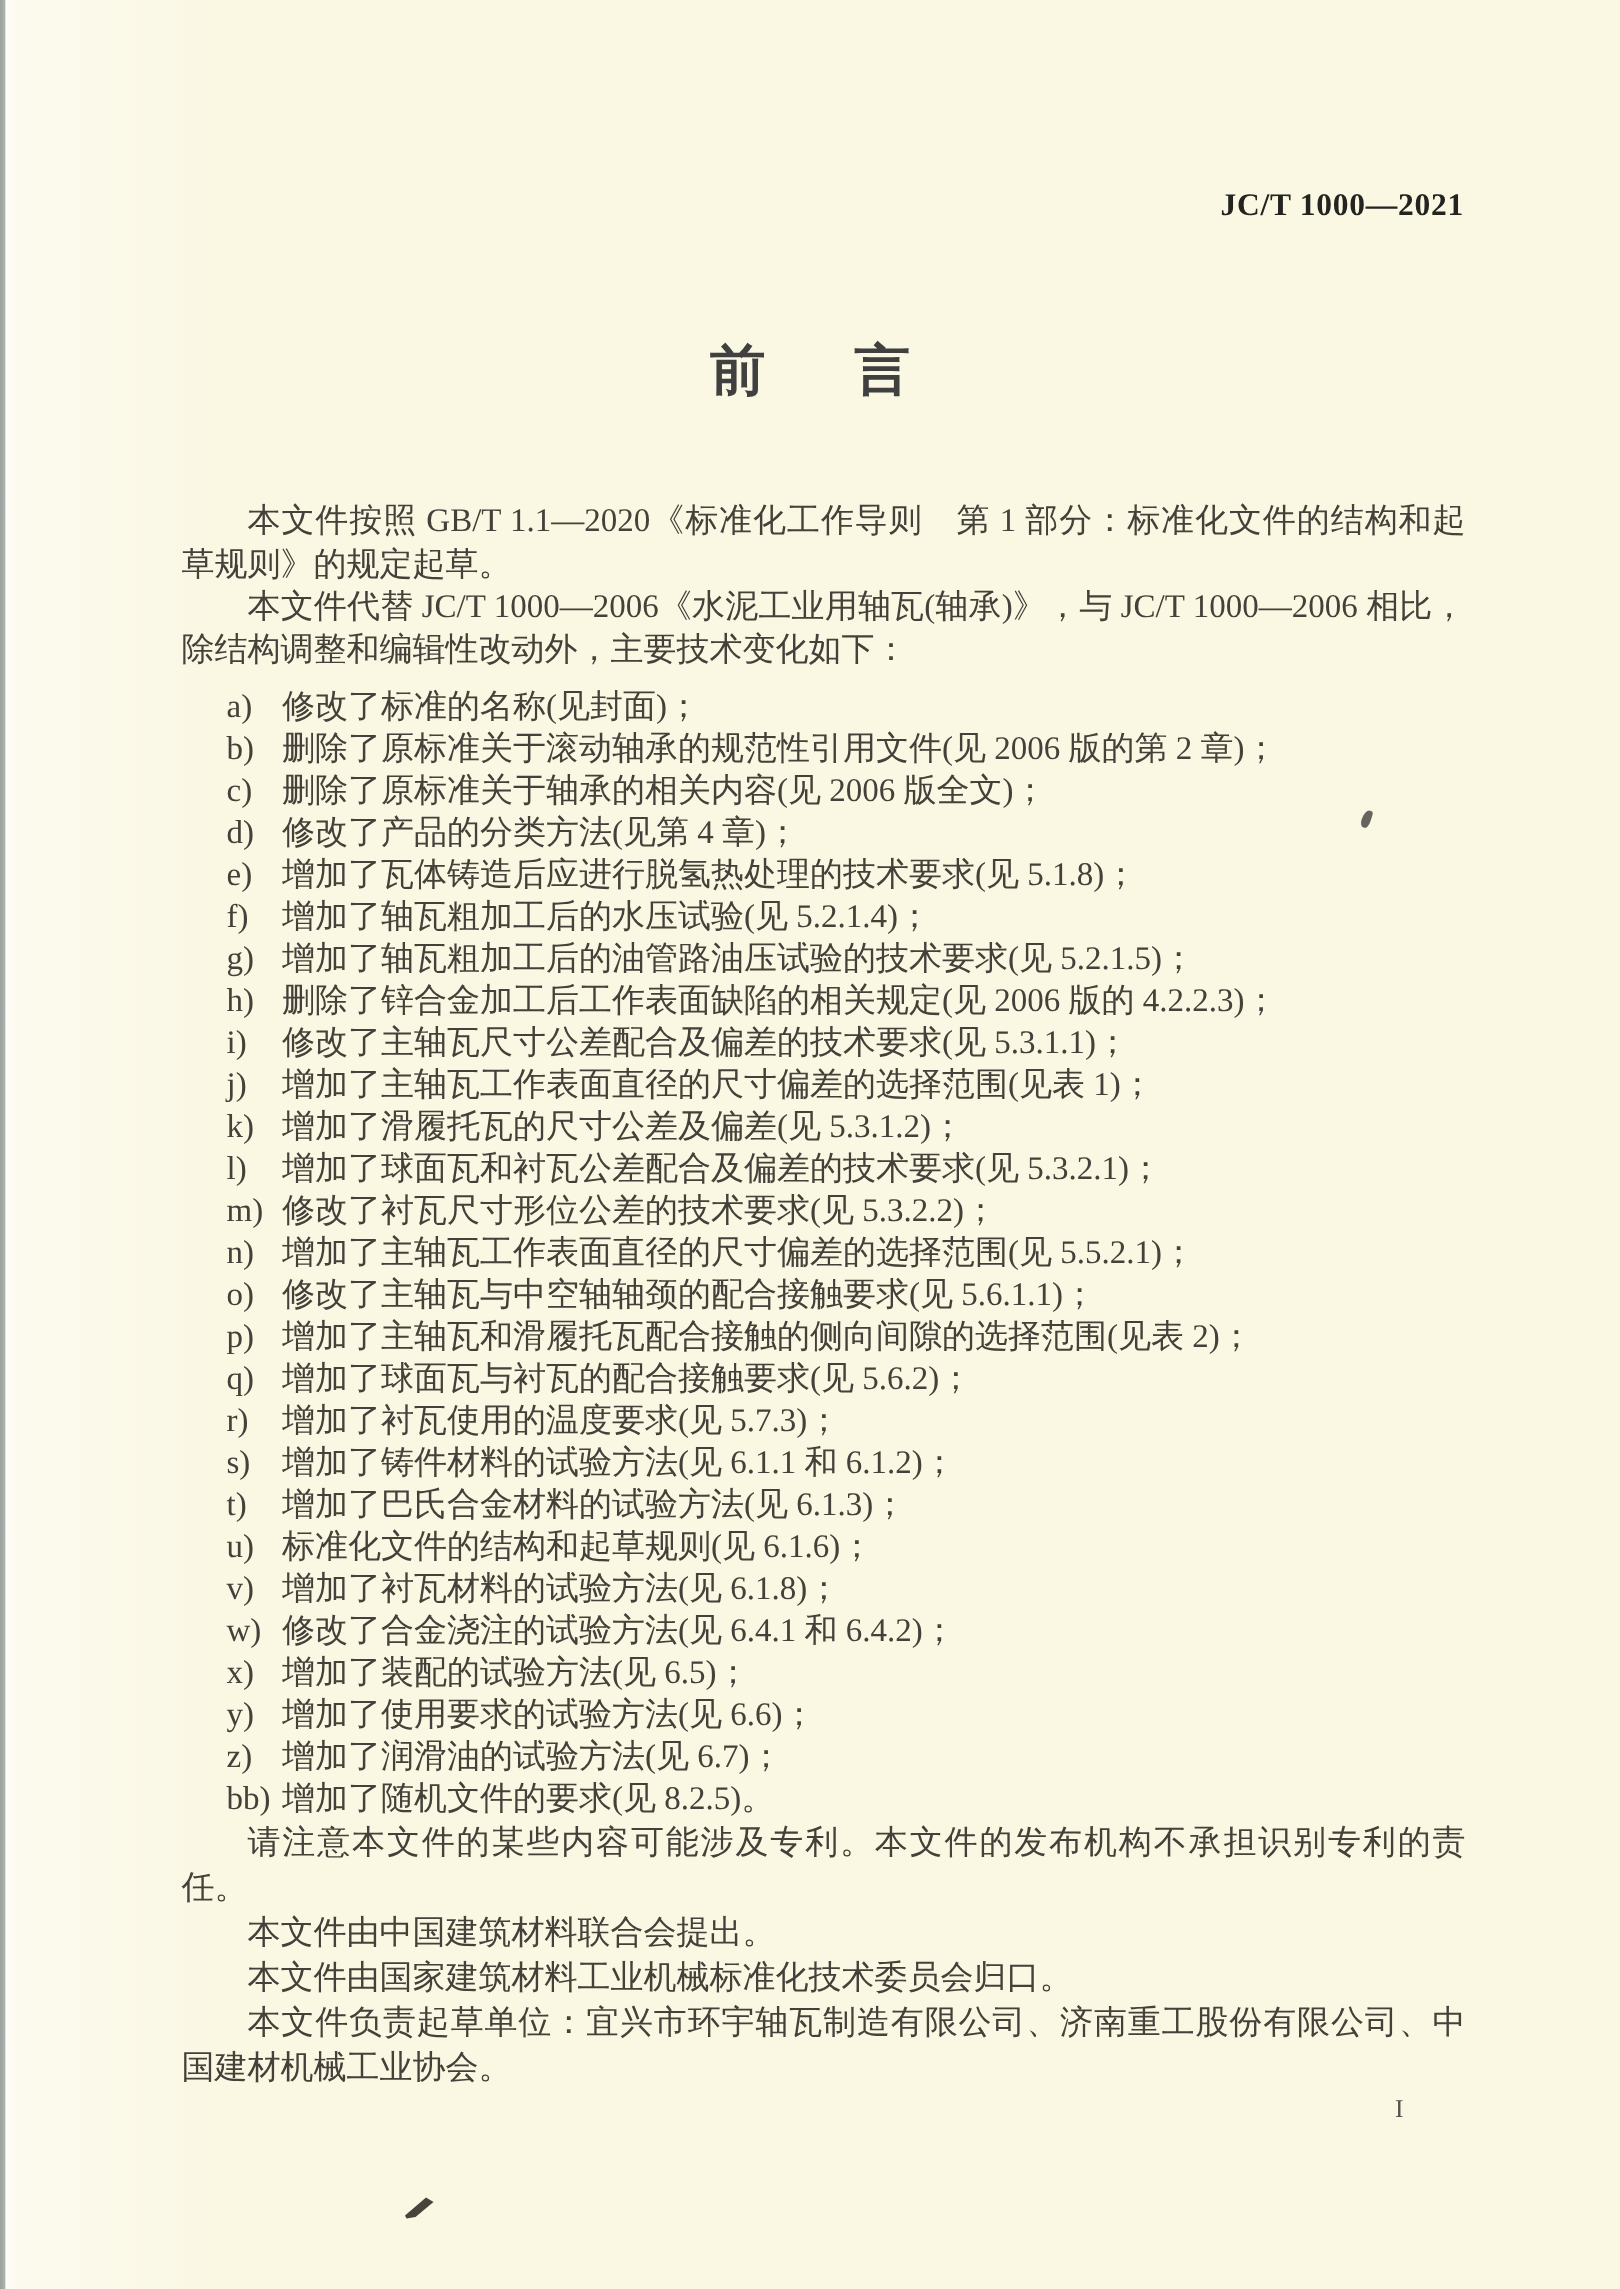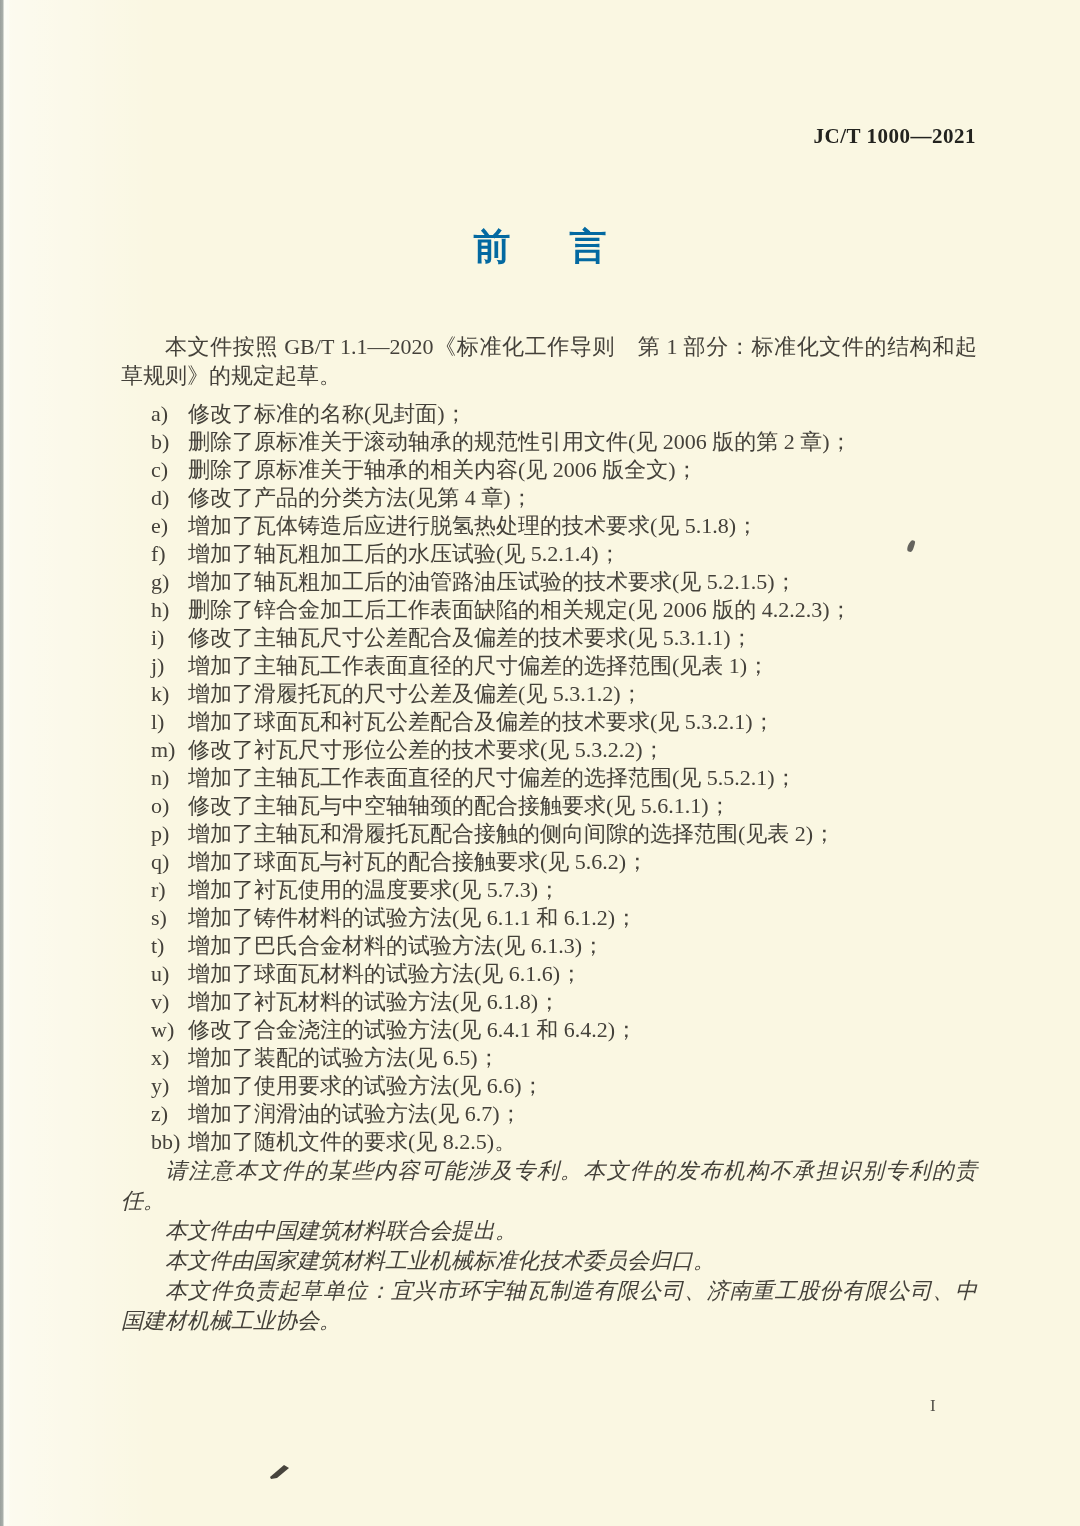--- a/index.html
+++ b/index.html
@@ -28,21 +28,21 @@
   .doc-number {
     position: absolute; top: 124px; left: 120px; right: 104px;
     text-align: right;
     font-size: 21px; font-weight: 600; color: #23231f;
     letter-spacing: 0.5px;
   }
   .page-title {
     position: absolute; top: 222px; left: 0; width: 100%;
     margin: 0; text-align: center; text-indent: 0.3em;
     font-family: "DejaVu Sans", "Liberation Sans", sans-serif;
-    font-size: 37px; font-weight: 700; color: #0369a1;
+    font-size: 37px; font-weight: 700; color: #404040;
     letter-spacing: 0.30em;
   }
   .content {
     position: absolute; top: 333px; left: 121px; width: 856px;
     color: #44413a; font-size: 22px;
   }
   .para {
     margin: 0; text-indent: 2em; text-align: justify;
     line-height: 28.5px;
   }
@@ -50,21 +50,20 @@
   .change-item { display: flex; line-height: 28px; }
   .item-label {
     flex: 0 0 37px; margin-left: 30px;
     white-space: nowrap;
   }
   .item-text { flex: 1; }
   .closing-block { margin: 0; }
   .closing {
     margin: 0; text-indent: 2em; text-align: justify;
     line-height: 30px;
-    font-style: italic;
   }
   .page-number {
     position: absolute; top: 1396px; left: 930px;
     font-size: 17px; color: #55534b; letter-spacing: 1px;
   }
   
   .speck-small {
     position: absolute; top: 540px; left: 908px;
     width: 6px; height: 12px;
     background: #4a4a46;
@@ -84,20 +83,21 @@
 
   <div class="edge-left"></div>
   <div class="light-band"></div>
 
   <div class="doc-number">JC/T 1000—2021</div>
 
   <h1 class="page-title">前　言</h1>
 
   <div class="content">
     <p class="para">本文件按照 GB/T 1.1—2020《标准化工作导则　第 1 部分：标准化文件的结构和起草规则》的规定起草。</p>
+    <p class="para">本文件代替 JC/T 1000—2006《水泥工业用轴瓦(轴承)》，与 JC/T 1000—2006 相比，除结构调整和编辑性改动外，主要技术变化如下：</p>
 
     <div class="change-list">
         <div class="change-item">
     <span class="item-label">a)</span>
     <span class="item-text">修改了标准的名称(见封面)；</span>
   </div>
         <div class="change-item">
     <span class="item-label">b)</span>
     <span class="item-text">删除了原标准关于滚动轴承的规范性引用文件(见 2006 版的第 2 章)；</span>
   </div>
@@ -168,21 +168,21 @@
         <div class="change-item">
     <span class="item-label">s)</span>
     <span class="item-text">增加了铸件材料的试验方法(见 6.1.1 和 6.1.2)；</span>
   </div>
         <div class="change-item">
     <span class="item-label">t)</span>
     <span class="item-text">增加了巴氏合金材料的试验方法(见 6.1.3)；</span>
   </div>
         <div class="change-item">
     <span class="item-label">u)</span>
-    <span class="item-text">增加了球面瓦材料的试验方法(见 6.1.6)；</span>
+    <span class="item-text">标准化文件的结构和起草规则(见 6.1.6)；</span>
   </div>
         <div class="change-item">
     <span class="item-label">v)</span>
     <span class="item-text">增加了衬瓦材料的试验方法(见 6.1.8)；</span>
   </div>
         <div class="change-item">
     <span class="item-label">w)</span>
     <span class="item-text">修改了合金浇注的试验方法(见 6.4.1 和 6.4.2)；</span>
   </div>
         <div class="change-item">

